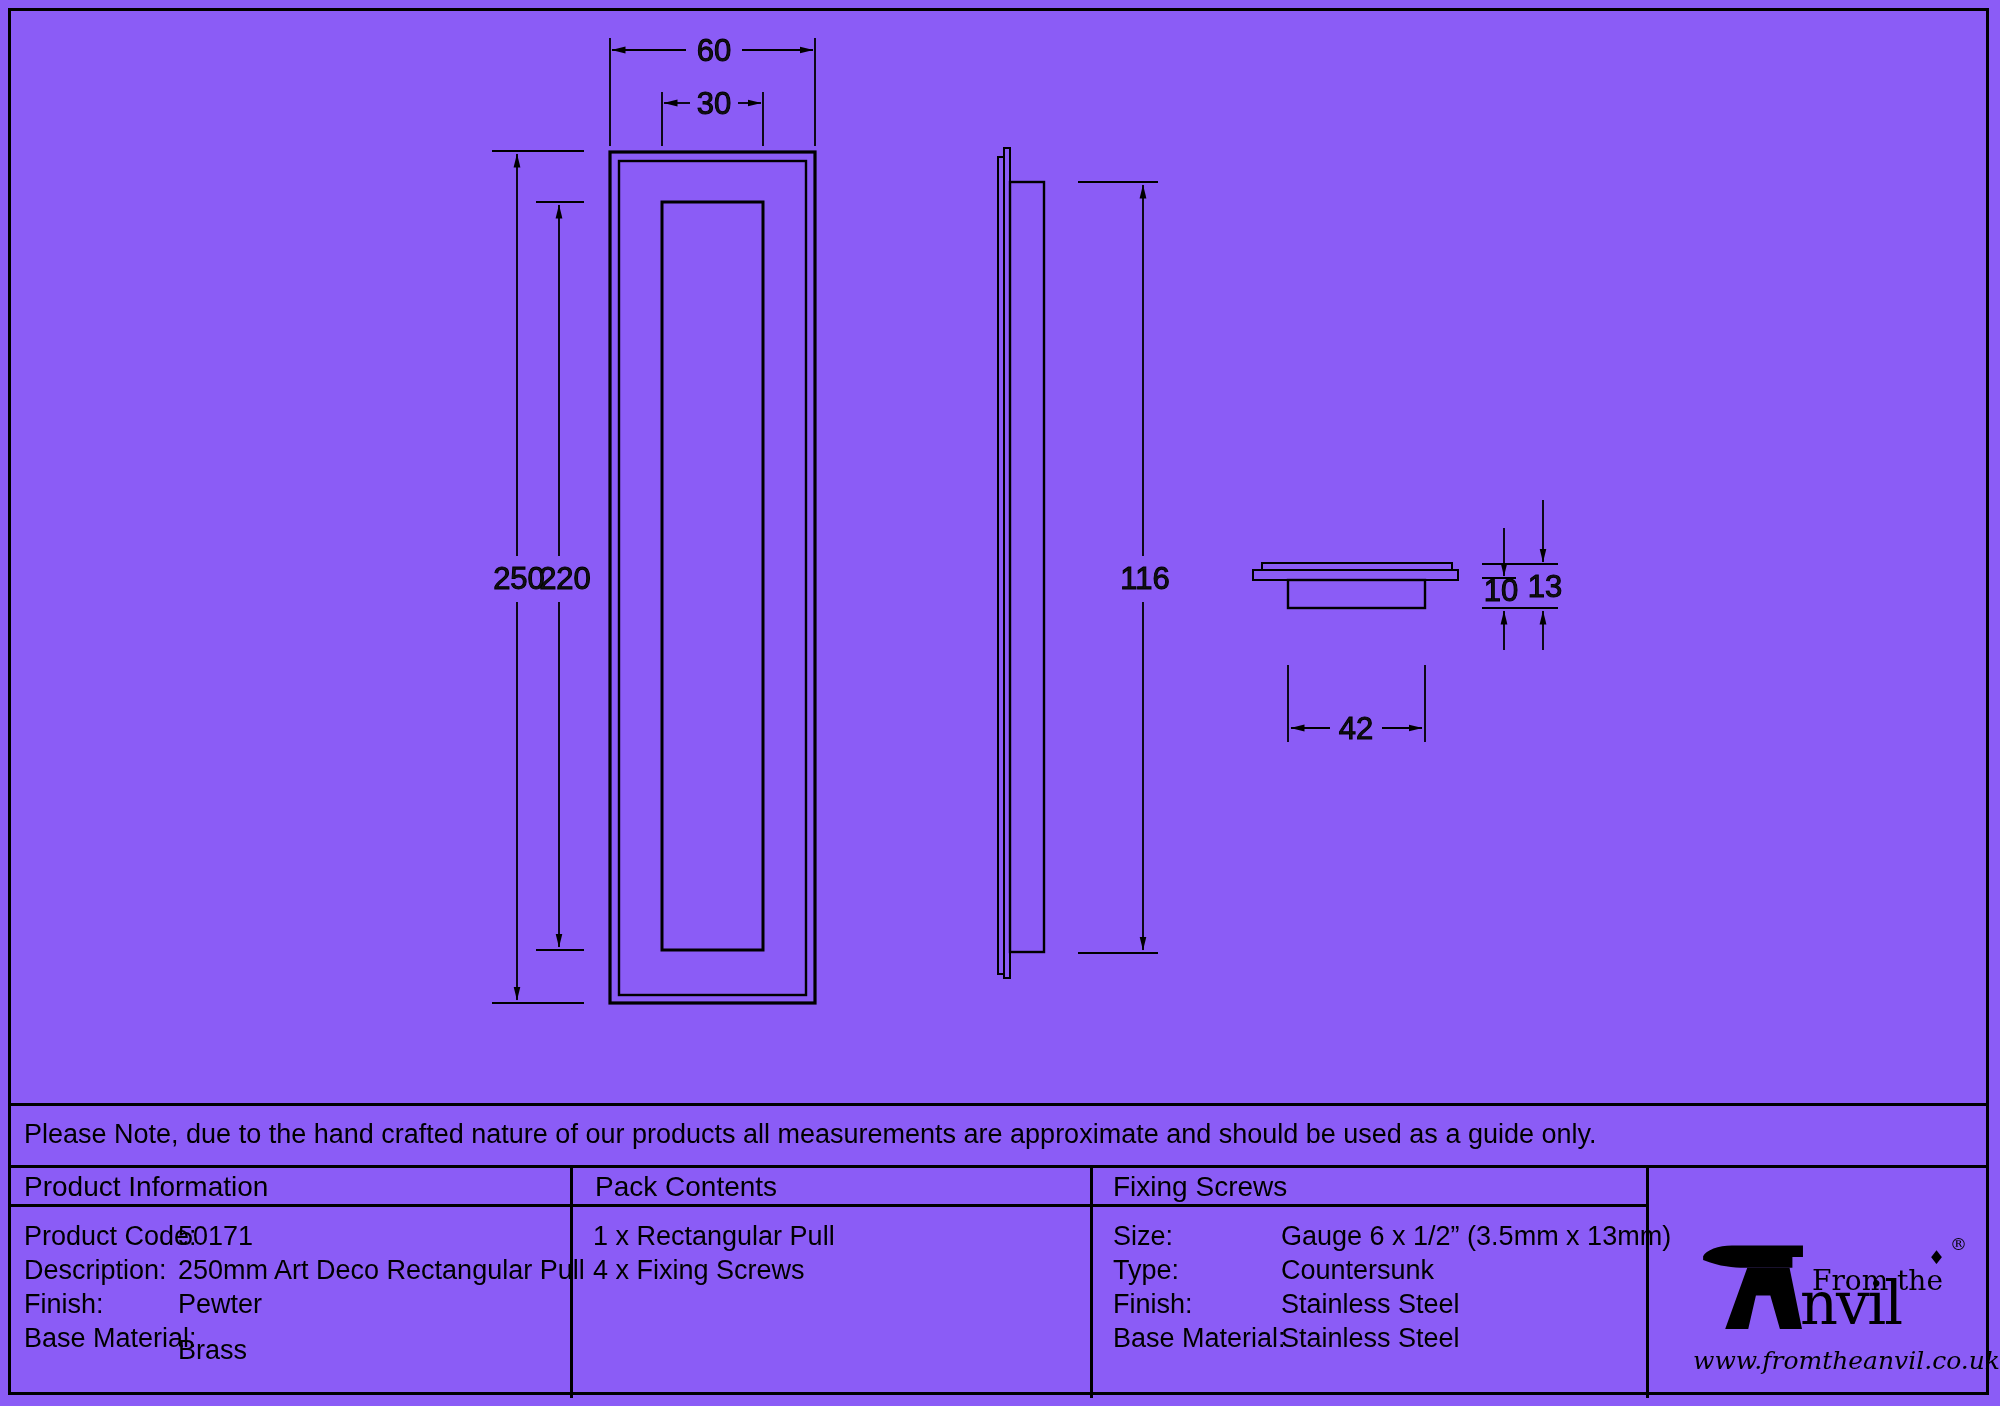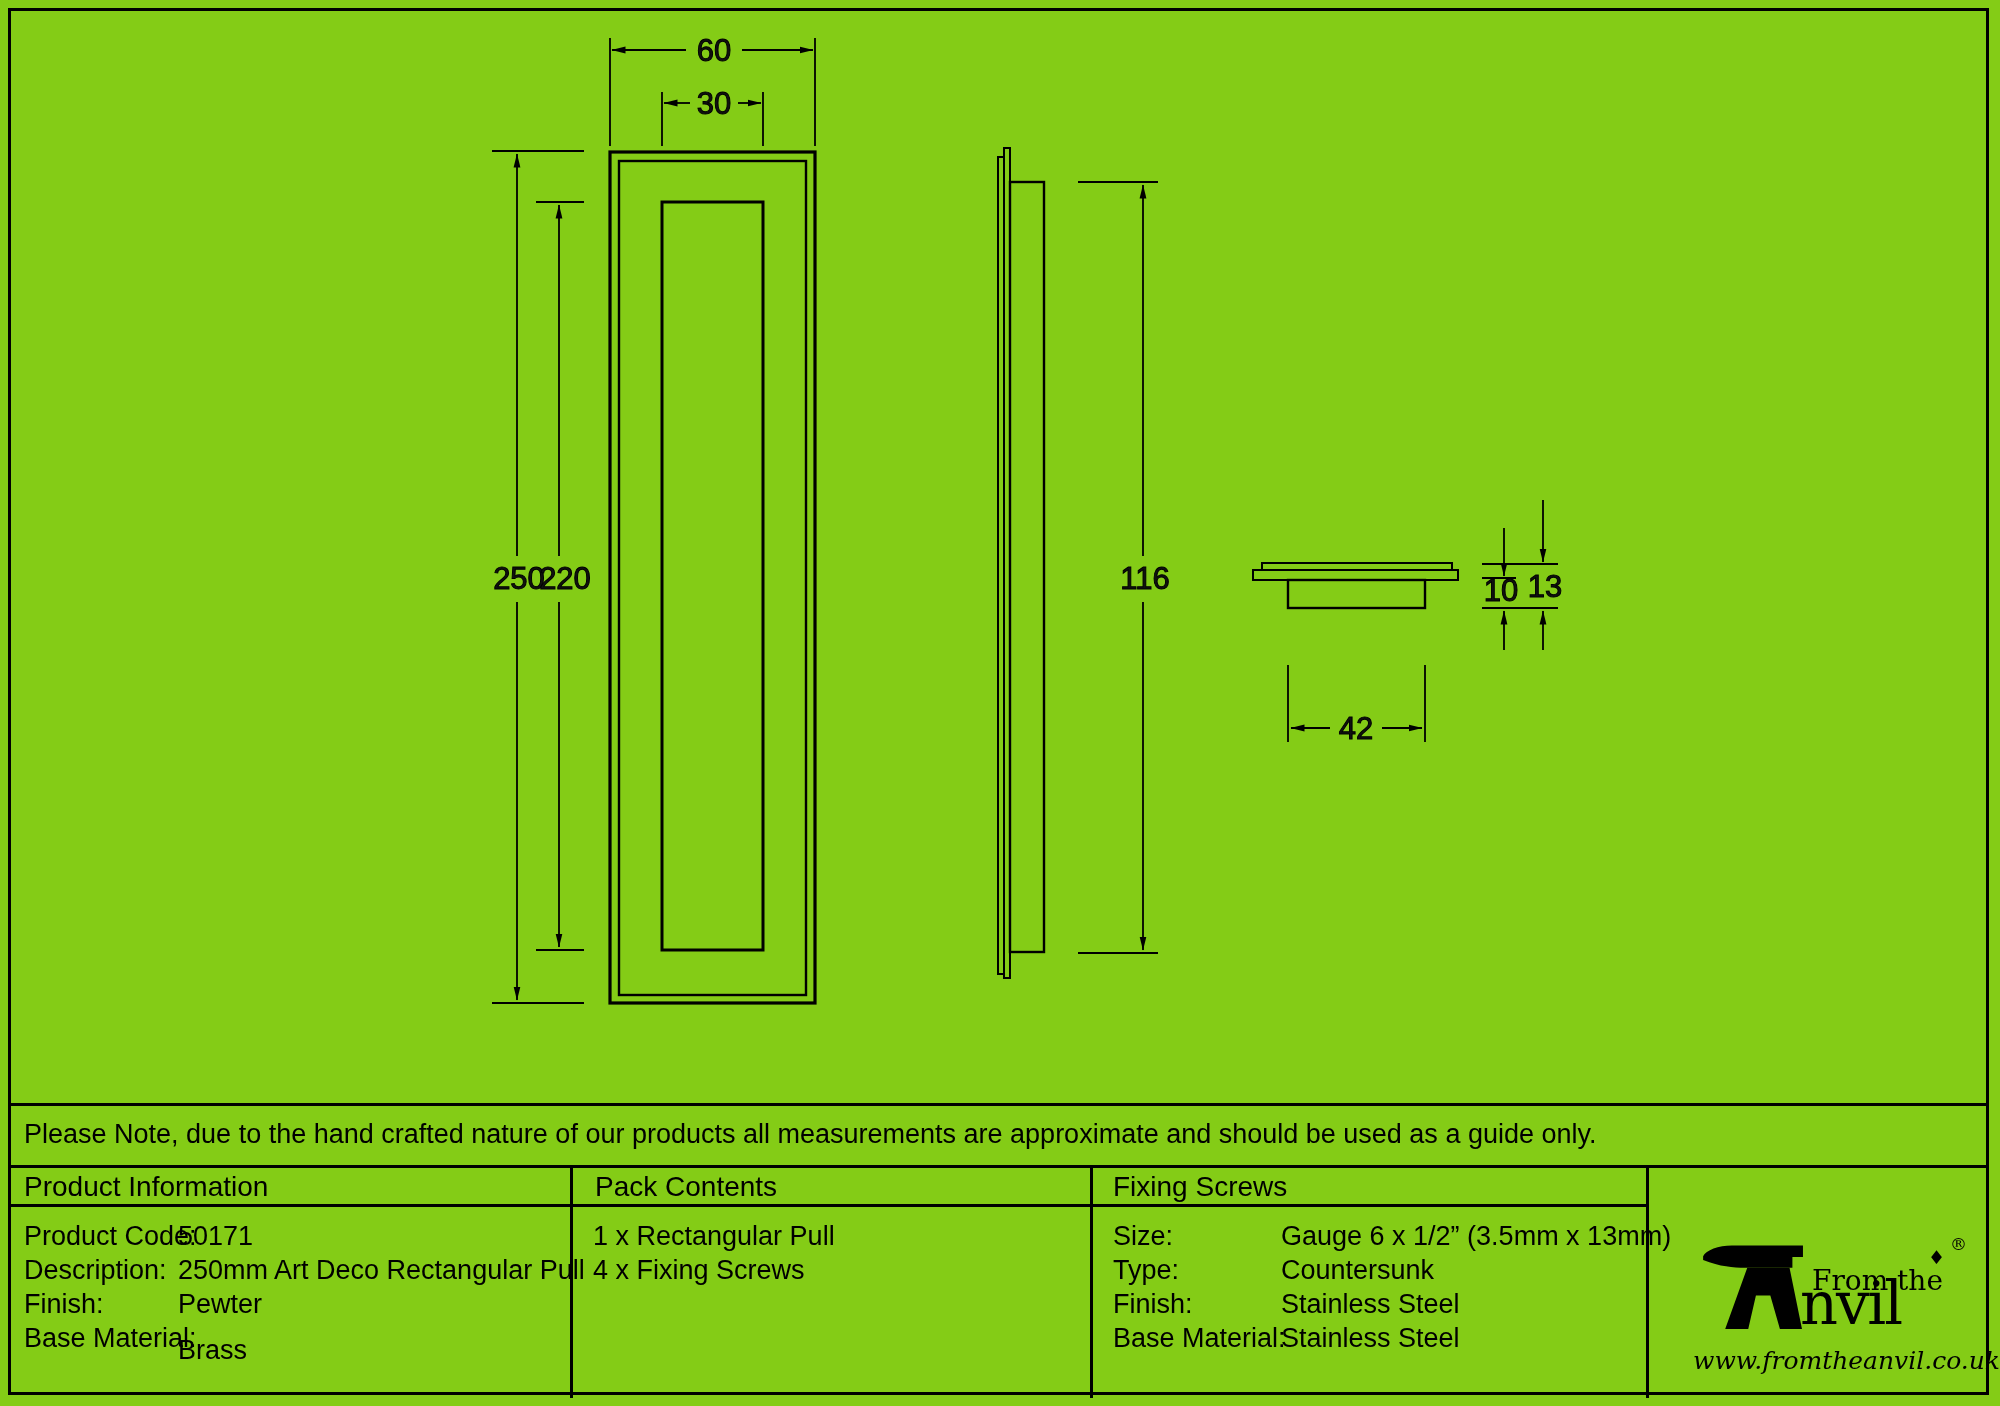--- a/index.html
+++ b/index.html
@@ -1,16 +1,16 @@
 <!DOCTYPE html>
 <html><head>
 <meta charset="utf-8">
 <style>
   html,body{margin:0;padding:0;background:#e8e8e8;}
-  .page{position:relative;width:2000px;height:1406px;background:#84cc16;overflow:hidden;
+  .page{position:relative;width:2000px;height:1406px;background:#8b5cf6;overflow:hidden;
         font-family:"Liberation Sans",sans-serif;color:#000;}
   .frame{position:absolute;left:8px;top:8px;width:1981px;height:1387px;border:3px solid #000;box-sizing:border-box;}
   .hline,.vline{position:absolute;background:#000;}
   .drawing-svg{position:absolute;left:0;top:0;}
   .dim-text{font-family:"Liberation Sans",sans-serif;font-size:31px;fill:#111;}
   .cell-text{position:absolute;font-size:27px;line-height:32px;white-space:nowrap;}
   .header-text{position:absolute;font-size:28px;line-height:34px;white-space:nowrap;}
   .note-text{position:absolute;font-size:27px;line-height:32px;white-space:nowrap;}
   .logo-fromthe{position:absolute;left:1812px;top:1240px;font-family:"DejaVu Serif",serif;font-size:28px;white-space:nowrap;margin-top:24px;}
   .logo-diamond{position:absolute;left:1928px;top:1246px;font-family:"DejaVu Serif",serif;font-size:19px;}

